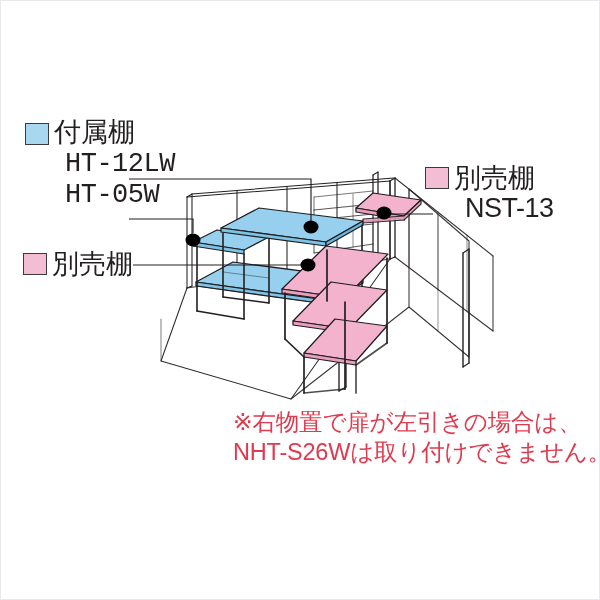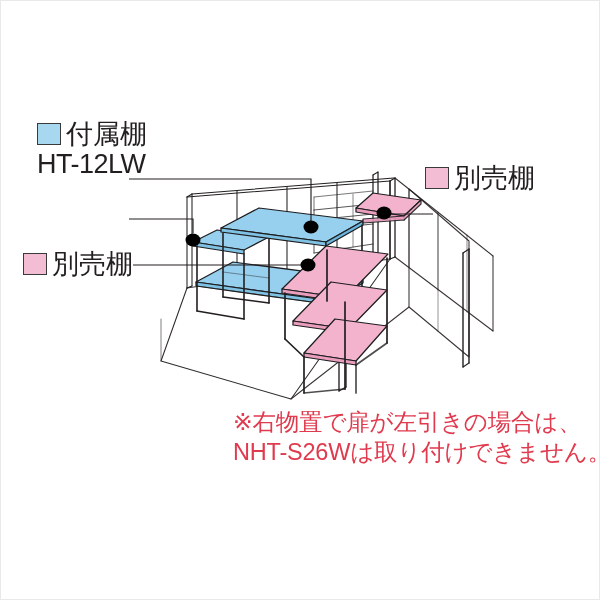--- a/index.html
+++ b/index.html
@@ -20,22 +20,22 @@
   
   .legend{position:absolute;color:#231f20;}
   .legend .row{display:flex;align-items:center;white-space:nowrap;}
   .swatch{
     width:24px;height:22px;display:inline-block;
     border:1.6px solid #3a3a3a;margin-right:5px;box-sizing:border-box;
   }
   .sw-blue{background:#a8d8f0;}
   .sw-pink{background:#f3bdd4;}
   .jp{font-size:27px;line-height:30px;letter-spacing:0px;}
-  .code{font-size:27px;line-height:31px;letter-spacing:-0.5px;}
-  #legend-left-blue{left:36px;top:118px;}
+  .code{font-size:27px;line-height:31px;letter-spacing:-0.5px;margin-left:40px;}
+  #legend-left-blue{left:24px;top:118px;font-family:Liberation Mono, monospace;}
   #legend-left-pink{left:22px;top:248px;}
   #legend-right-pink{left:424px;top:162px;}
   
   #warning{
     position:absolute;left:232px;top:406px;
     color:#e03a4e;font-size:23.5px;line-height:30px;
     white-space:nowrap;letter-spacing:-0.2px;
   }
   #warning .wline{display:block;}
 </style>
@@ -187,34 +187,36 @@
       <ellipse cx="383" cy="212" rx="7.5" ry="6.5"></ellipse>
     </g>
   </svg>
 
   <div class="legend" id="legend-left-blue">
     <div class="row">
       <span class="swatch sw-blue"></span>
       <span class="jp">付属棚</span>
     </div>
     <div class="code">HT-12LW</div>
+    <div class="code">HT-05W</div>
   </div>
 
   <div class="legend" id="legend-left-pink">
     <div class="row">
       <span class="swatch sw-pink"></span>
       <span class="jp">別売棚</span>
     </div>
   </div>
 
   <div class="legend" id="legend-right-pink">
     <div class="row">
       <span class="swatch sw-pink"></span>
       <span class="jp">別売棚</span>
     </div>
+    <div class="code">NST-13</div>
   </div>
 
   <div id="warning">
     <span class="wline">※右物置で扉が左引きの場合は、</span>
     <span class="wline">NHT-S26Wは取り付けできません。</span>
   </div>
 
 </div>
 
 </body></html>

